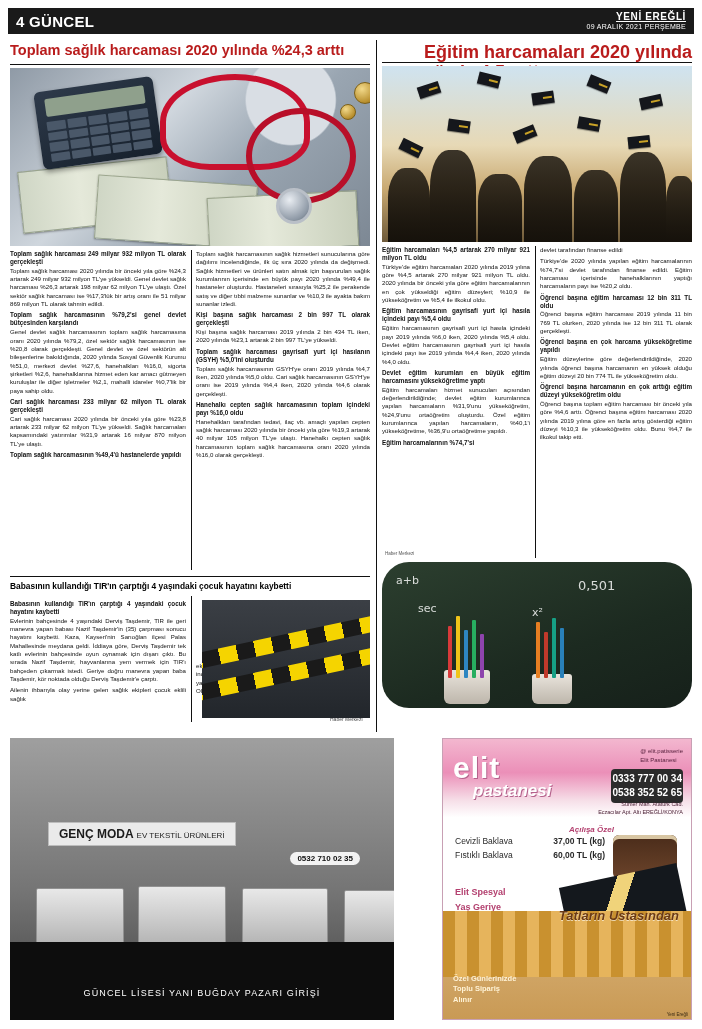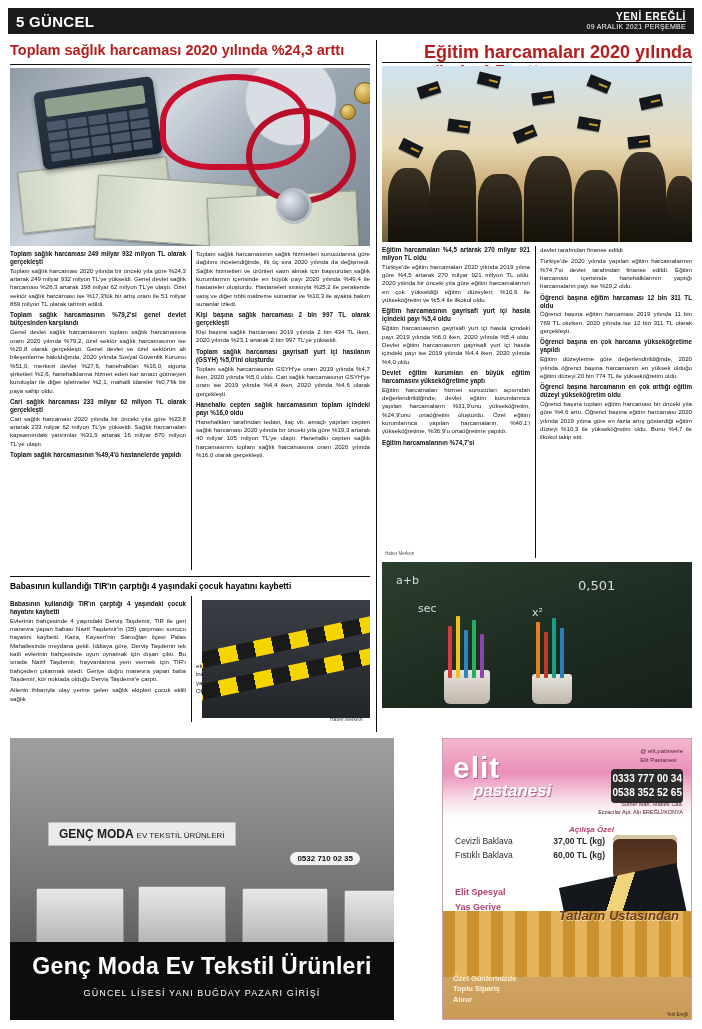--- a/index.html
+++ b/index.html
@@ -159,20 +159,21 @@
   .silhouette {
     position: absolute; bottom: 0;
     background: linear-gradient(180deg, rgba(30,25,18,.85), rgba(20,16,10,.98));
     border-radius: 40% 40% 0 0;
   }
 
   
   .photo-board {
     left: 382px; top: 562px; width: 310px; height: 146px;
     background: linear-gradient(160deg,#2c3f2f,#1c2a20 60%,#16201a);
+    border-radius: 27px;
   }
   .chalk {
     position: absolute;
     color: rgba(255,255,255,.82);
     font-family: "DejaVu Sans", sans-serif;
     font-size: 11px;
   }
   .pencil-cup {
     position: absolute;
     bottom: 4px;
@@ -342,21 +343,21 @@
     background: repeating-linear-gradient(90deg,#f5d400 0 18px,#1a1a1a 18px 36px);
     transform: rotate(-12deg);
   }
 </style>
 </head>
 <body>
 
 <div class="page">
 
   <div class="masthead">
-    <div class="masthead-left">5 GÜNCEL</div>
+    <div class="masthead-left">4 GÜNCEL</div>
     <div class="masthead-right">
       <div class="brand">YENİ EREĞLİ</div>
       <div class="date">09 ARALIK 2021 PERŞEMBE</div>
     </div>
   </div>
 
   <div class="vrule" style="left:376px; top:40px; height:692px;"></div>
   <div class="vrule" style="left:191px; top:250px; height:320px;"></div>
   <div class="vrule" style="left:535px; top:246px; height:312px;"></div>
   <div class="vrule" style="left:191px; top:596px; height:126px;"></div>
@@ -503,21 +504,20 @@
     <div class="bed" style="left:26px; top:150px; width:88px; height:56px;"></div>
     <div class="bed" style="left:128px; top:148px; width:88px; height:58px;"></div>
     <div class="bed" style="left:232px; top:150px; width:86px; height:56px;"></div>
     <div class="bed" style="left:334px; top:152px; width:72px; height:54px;"></div>
     <div class="hosp-sign">
       <span>GENÇ MODA</span>
       <small>EV TEKSTİL ÜRÜNLERİ</small>
     </div>
     <div class="hosp-phone">0532 710 02 35</div>
     <div class="hosp-band"></div>
-    <div class="hosp-title">Genç Moda Ev Tekstil Ürünleri</div>
     <div class="hosp-sub">GÜNCEL LİSESİ YANI BUĞDAY PAZARI GİRİŞİ</div>
   </div>
 
   <div class="ad-elit">
     <div class="logo">elit</div>
     <div class="logo2">pastanesi</div>
     <div class="social" style="white-space:pre-line;">@ elit.patisserie
 Elit Pastanesi</div>
     <div class="phones" style="white-space:pre-line;">0333 777 00 34
 0538 352 52 65</div>

